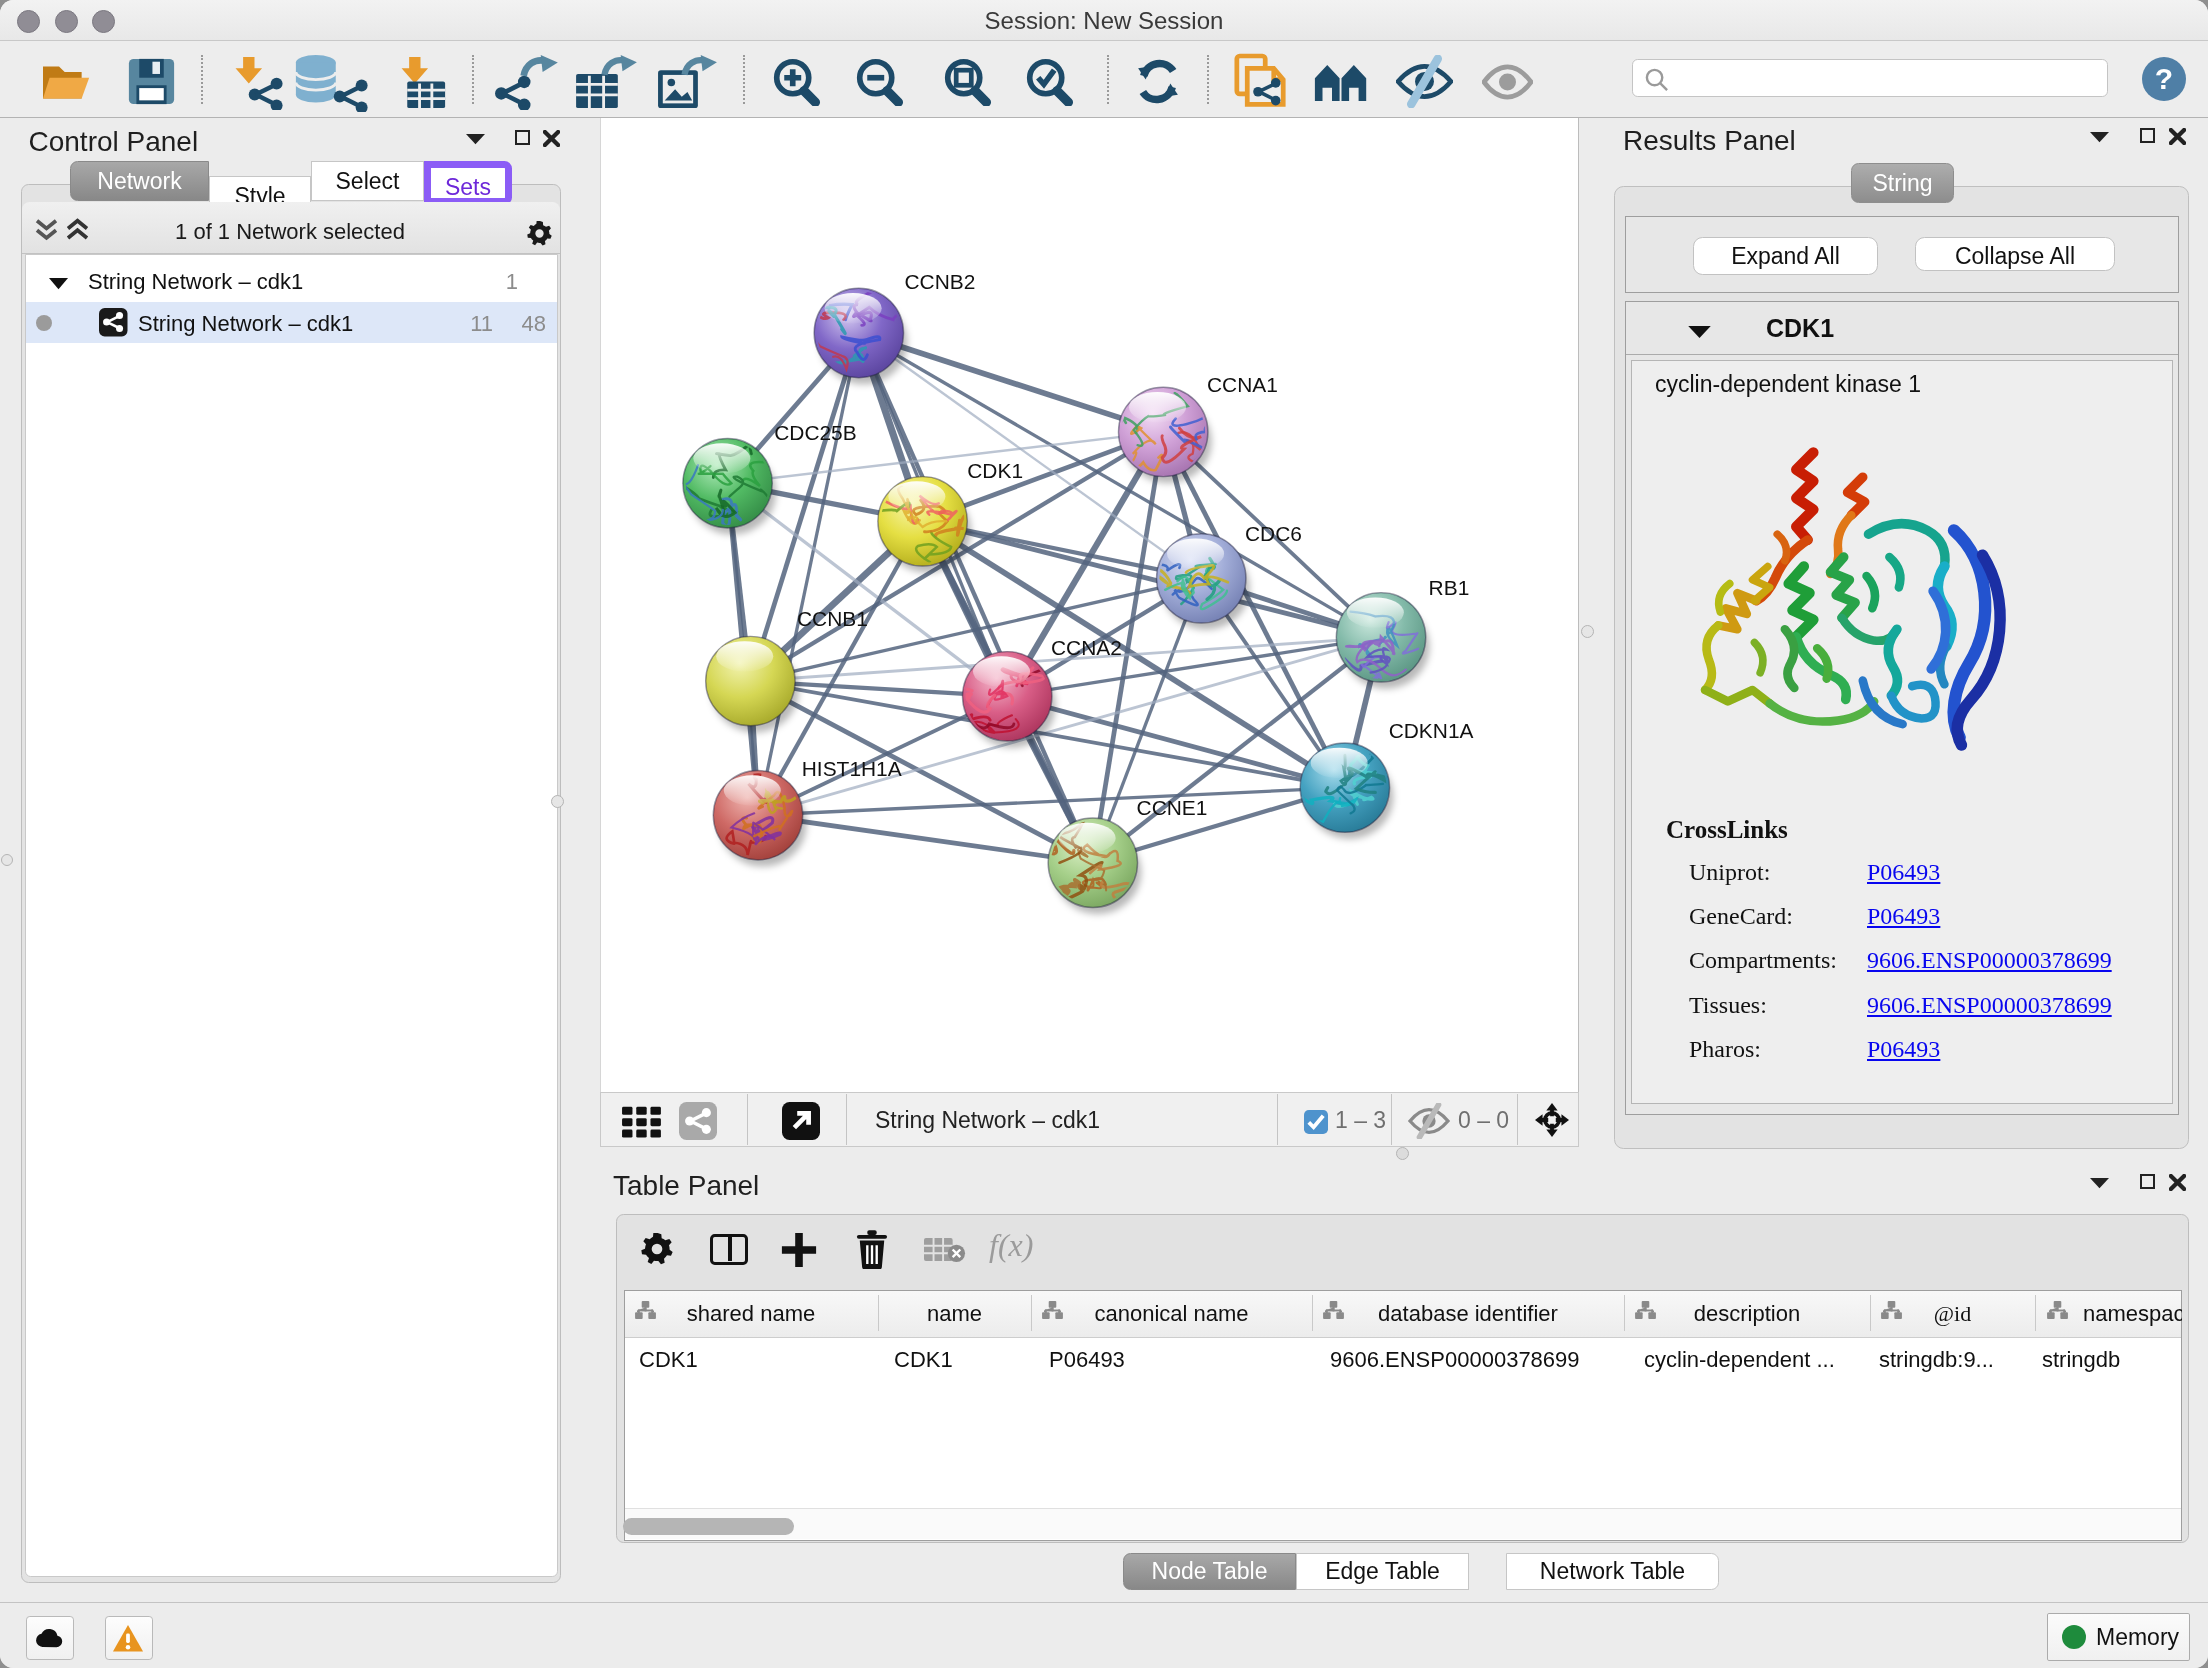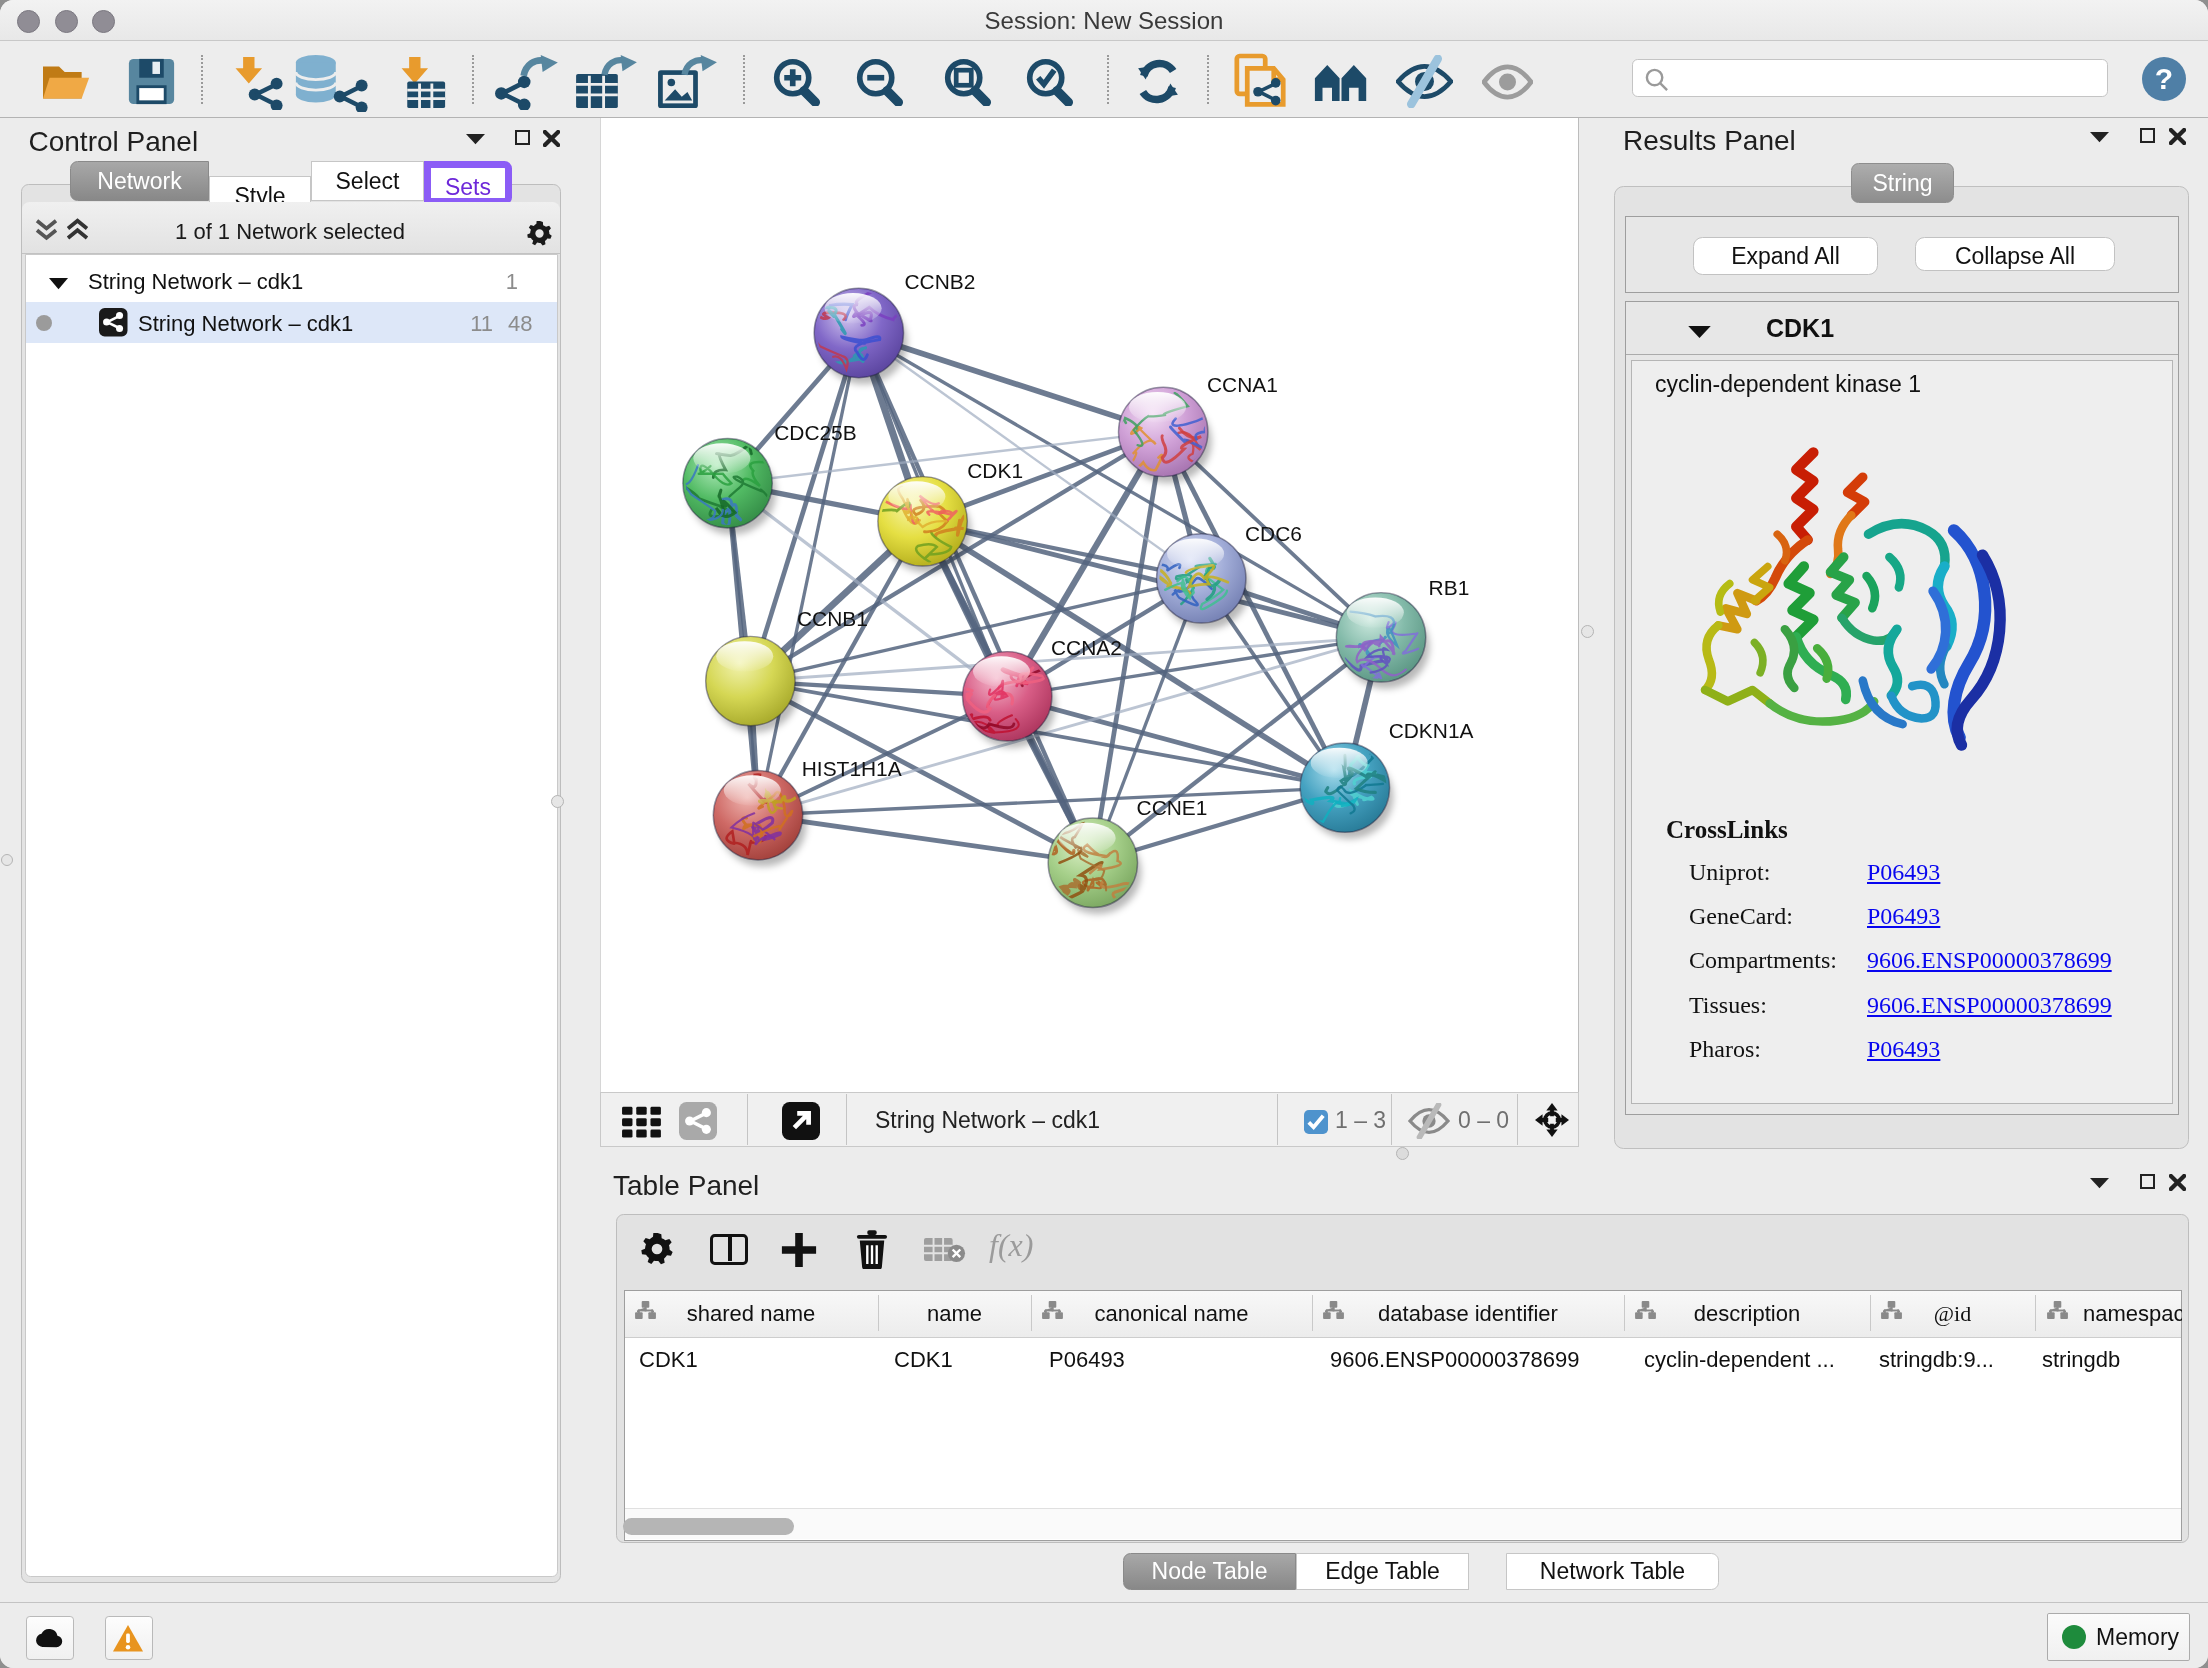--- a/index.html
+++ b/index.html
@@ -222,21 +222,21 @@
       <g transform="translate(5.5,5.5) scale(0.62)" fill="#fff">
         <circle cx="26" cy="4" r="6"></circle>
         <circle cx="4" cy="15" r="6"></circle>
         <circle cx="26" cy="26" r="6"></circle>
         <path d="M4 13 L26 2 L28 6 L6 17 Z"></path>
         <path d="M4 17 L26 28 L28 24 L6 13 Z"></path>
       </g>
     </svg>
 <div class="abs" style="left:138px;top:311px;font-size:22px;color:#111;">String Network – cdk1</div>
 <div class="abs gray" style="left:455px;top:311px;width:38px;text-align:right;font-size:22px;">11</div>
-<div class="abs gray" style="left:508px;top:311px;width:38px;font-size:22px;">48</div>
+<div class="abs gray" style="left:508px;top:311px;width:38px;text-align:right;font-size:22px;">48</div>
 <div class="abs" style="left:600px;top:118px;width:979px;height:974px;background:#fff;border-left:1px solid #d6d6d6;border-right:1px solid #bcbcbc;box-sizing:border-box;"></div>
 <svg class="abs" style="left:600px;top:118px" width="979" height="974" viewBox="0 0 1029 1024">
       <defs>
         <radialGradient id="gB2" cx="0.38" cy="0.30" r="0.85">
           <stop offset="0" stop-color="#d4c9f0"></stop>
           <stop offset="0.45" stop-color="#8168c8"></stop>
           <stop offset="1" stop-color="#4f3a92"></stop>
         </radialGradient>
         <clipPath id="cB2">
           <circle cx="272" cy="226" r="44"></circle>

